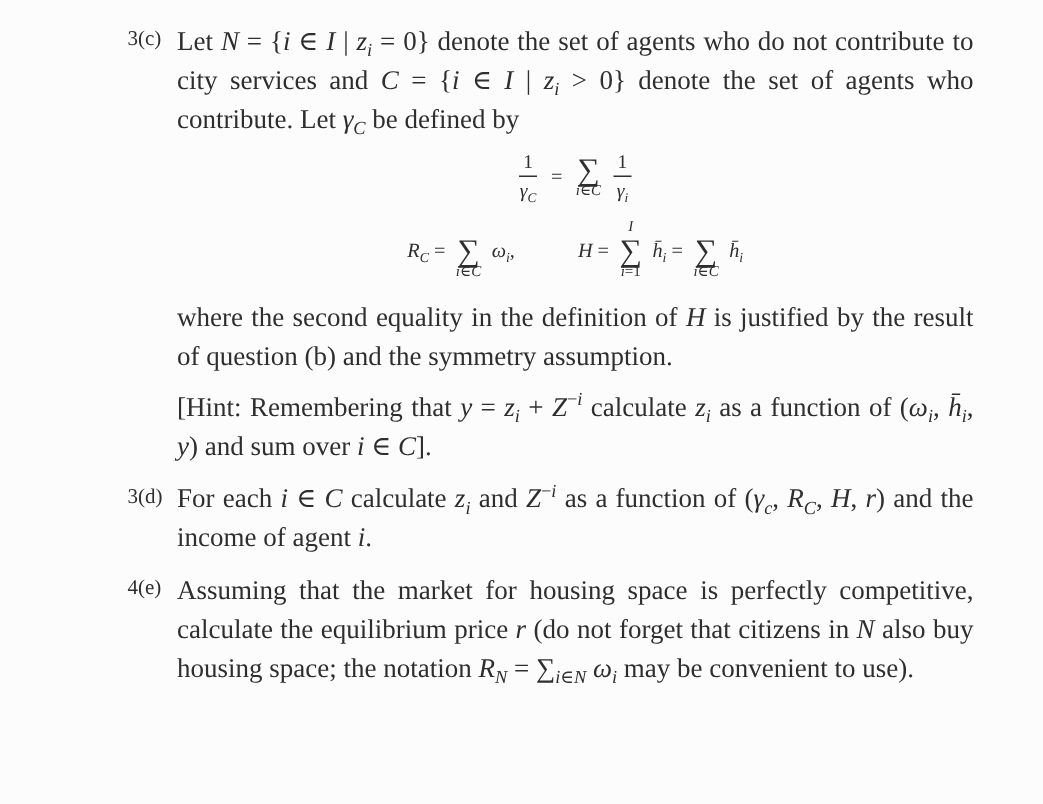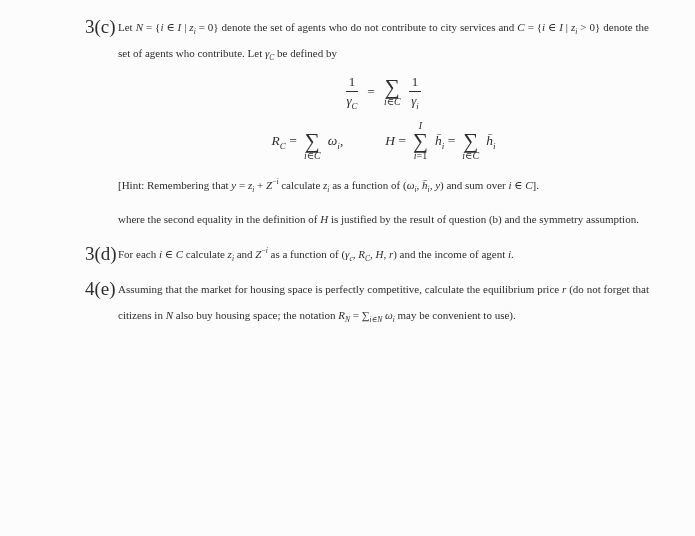--- a/index.html
+++ b/index.html
@@ -22,27 +22,27 @@
     height: 536px;
   }
   .item {
     display: flex;
     margin: 0 0 7px 0;
   }
   .item + .item { margin-top: 9px; }
   .plabel {
     flex: 0 0 33px;
     width: 33px;
-    font-size: 19px;
+    font-size: 14px;
     line-height: 26px;
   }
   .pbody { flex: 1; min-width: 0; }
   .para {
     margin: 0 0 8px 0;
-    font-size: 11px;
+    font-size: 18px;
     line-height: 26px;
     text-align: justify;
   }
   .para:last-child { margin-bottom: 0; }
   sub, sup { font-size: 68%; line-height: 0; }
   i { font-style: italic; }
 
   
   .formula {
     display: flex;
@@ -135,22 +135,22 @@
           <span><i>h̄<sub>i</sub></i> =</span>
           <span class="bigop">
             <span class="lim"></span>
             <span class="sigma">∑</span>
             <span class="lim"><i>i</i>∈<i>C</i></span>
           </span>
           <span><i>h̄<sub>i</sub></i></span>
         </span>
       </div>
 
+      <p class="para">where the second equality in the definition of <i>H</i> is justified by the result of question (b) and the symmetry assumption.</p>
       <p class="para">[Hint: Remembering that <i>y</i> = <i>z<sub>i</sub></i> + <i>Z</i><sup>−<i>i</i></sup> calculate <i>z<sub>i</sub></i> as a function of (<i>ω<sub>i</sub></i>, <i>h̄<sub>i</sub></i>, <i>y</i>) and sum over <i>i</i> ∈ <i>C</i>].</p>
-      <p class="para">where the second equality in the definition of <i>H</i> is justified by the result of question (b) and the symmetry assumption.</p>
     </div>
   </section>
 
   <section class="item">
     <div class="plabel">3(d)</div>
     <div class="pbody">
       <p class="para">For each <i>i</i> ∈ <i>C</i> calculate <i>z<sub>i</sub></i> and <i>Z</i><sup>−<i>i</i></sup> as a function of (<i>γ<sub>c</sub></i>, <i>R<sub>C</sub></i>, <i>H</i>, <i>r</i>) and the income of agent <i>i</i>.</p>
     </div>
   </section>
 

